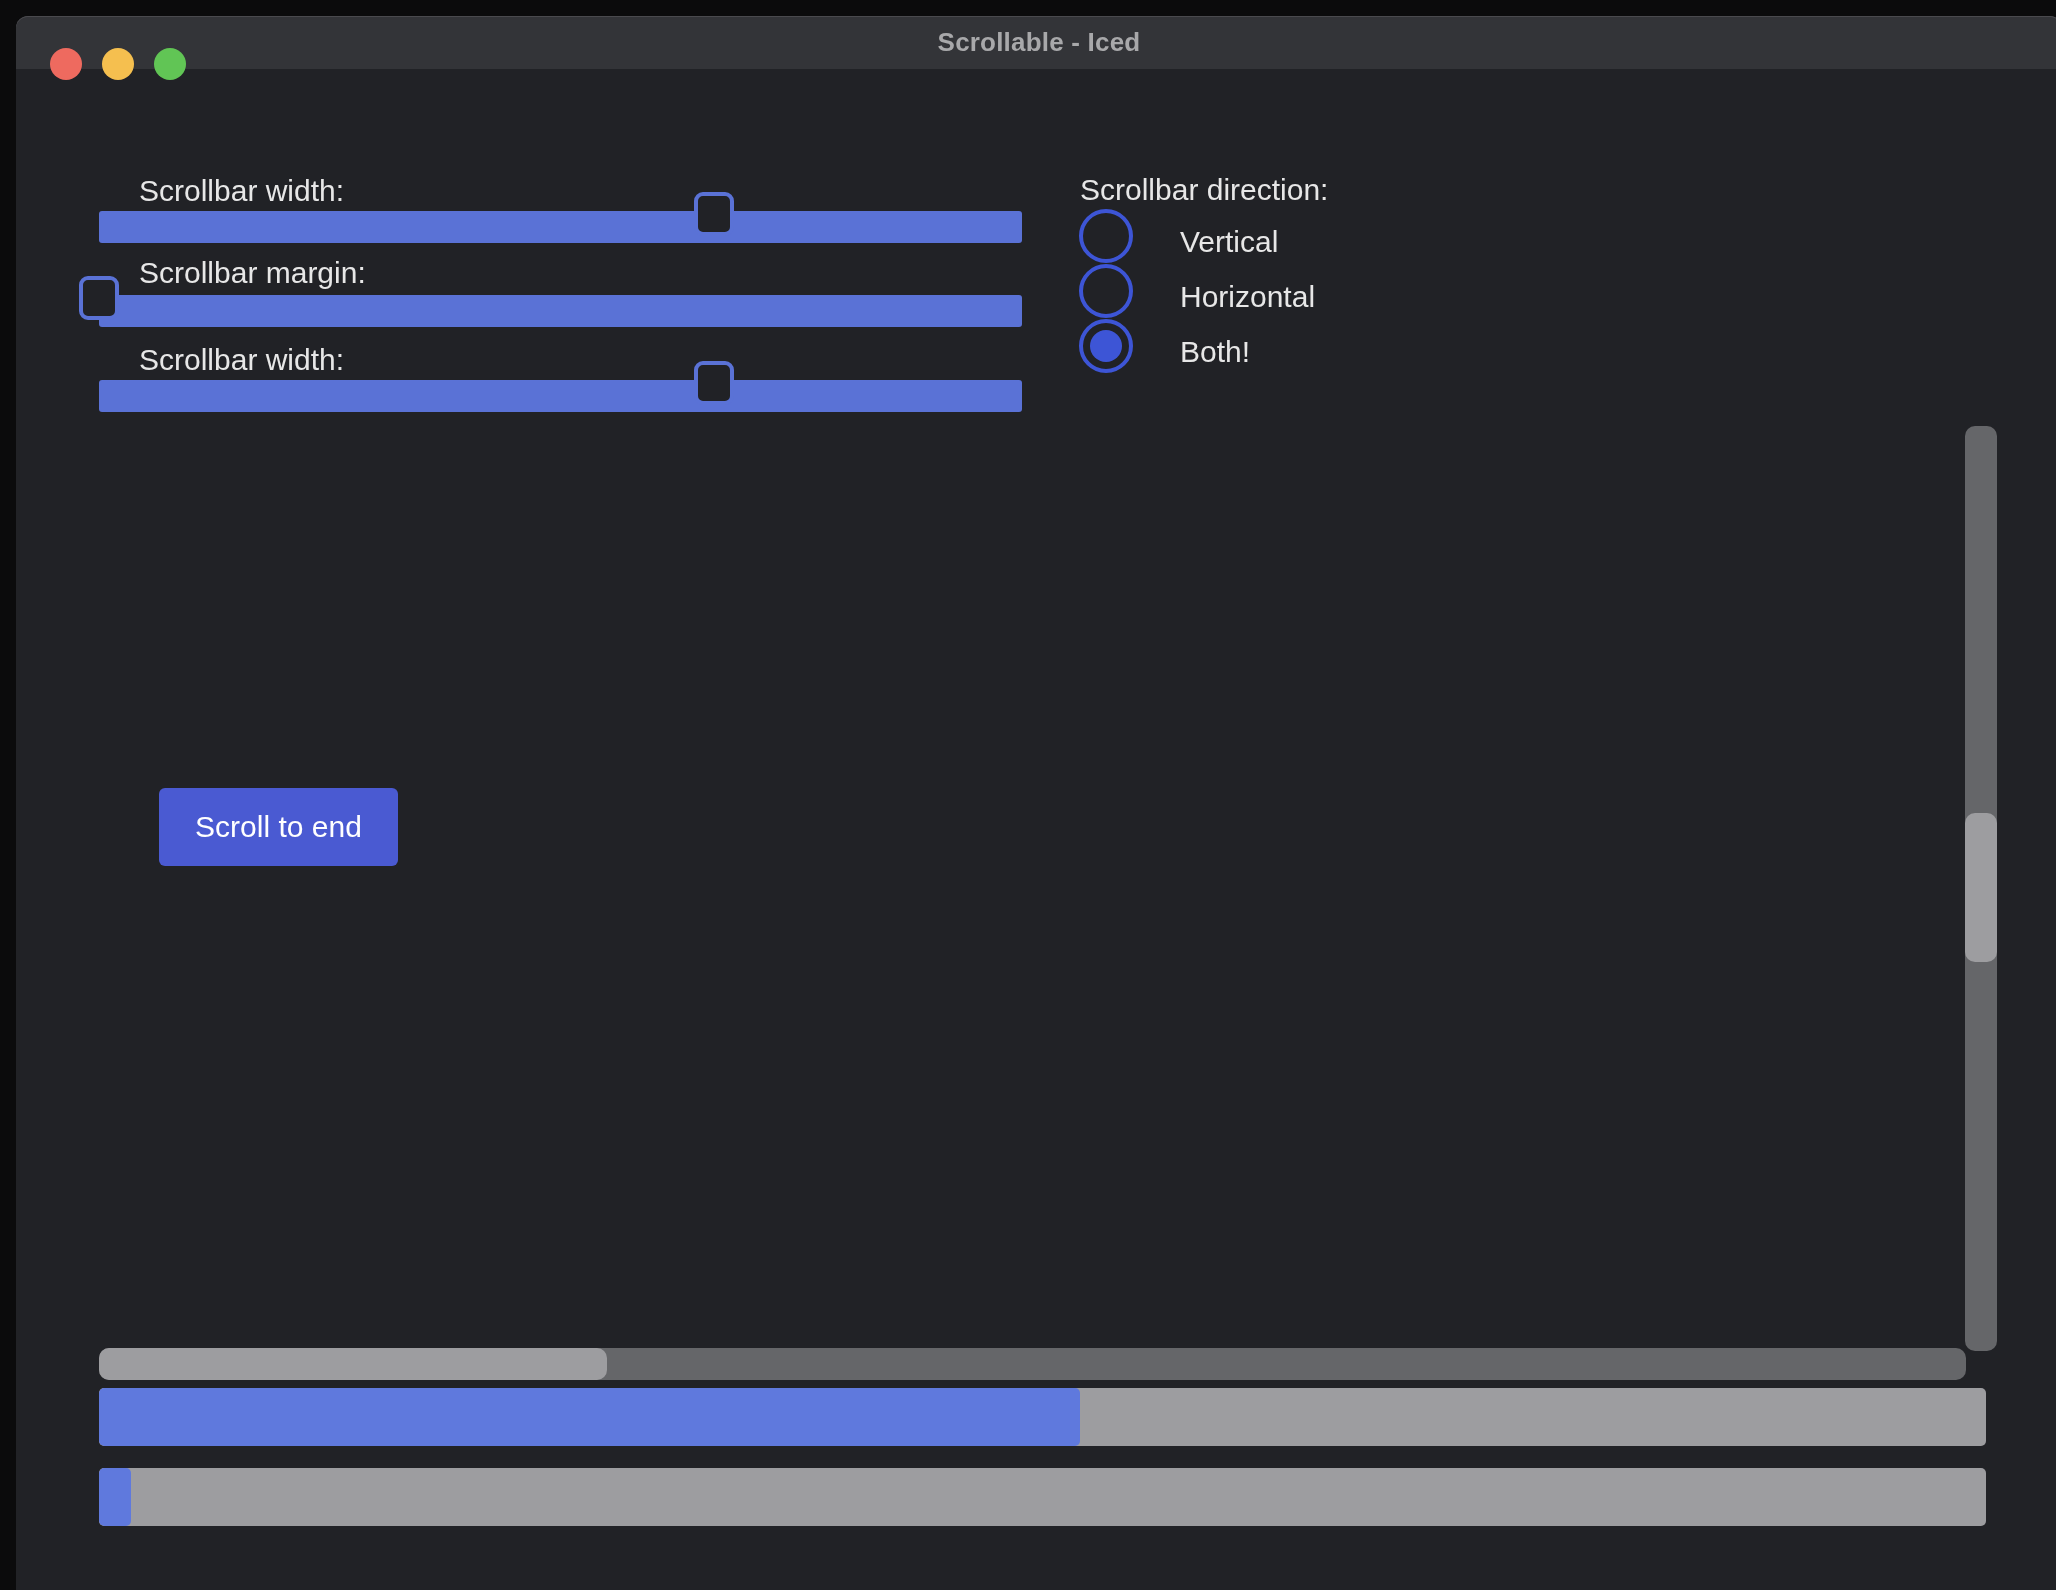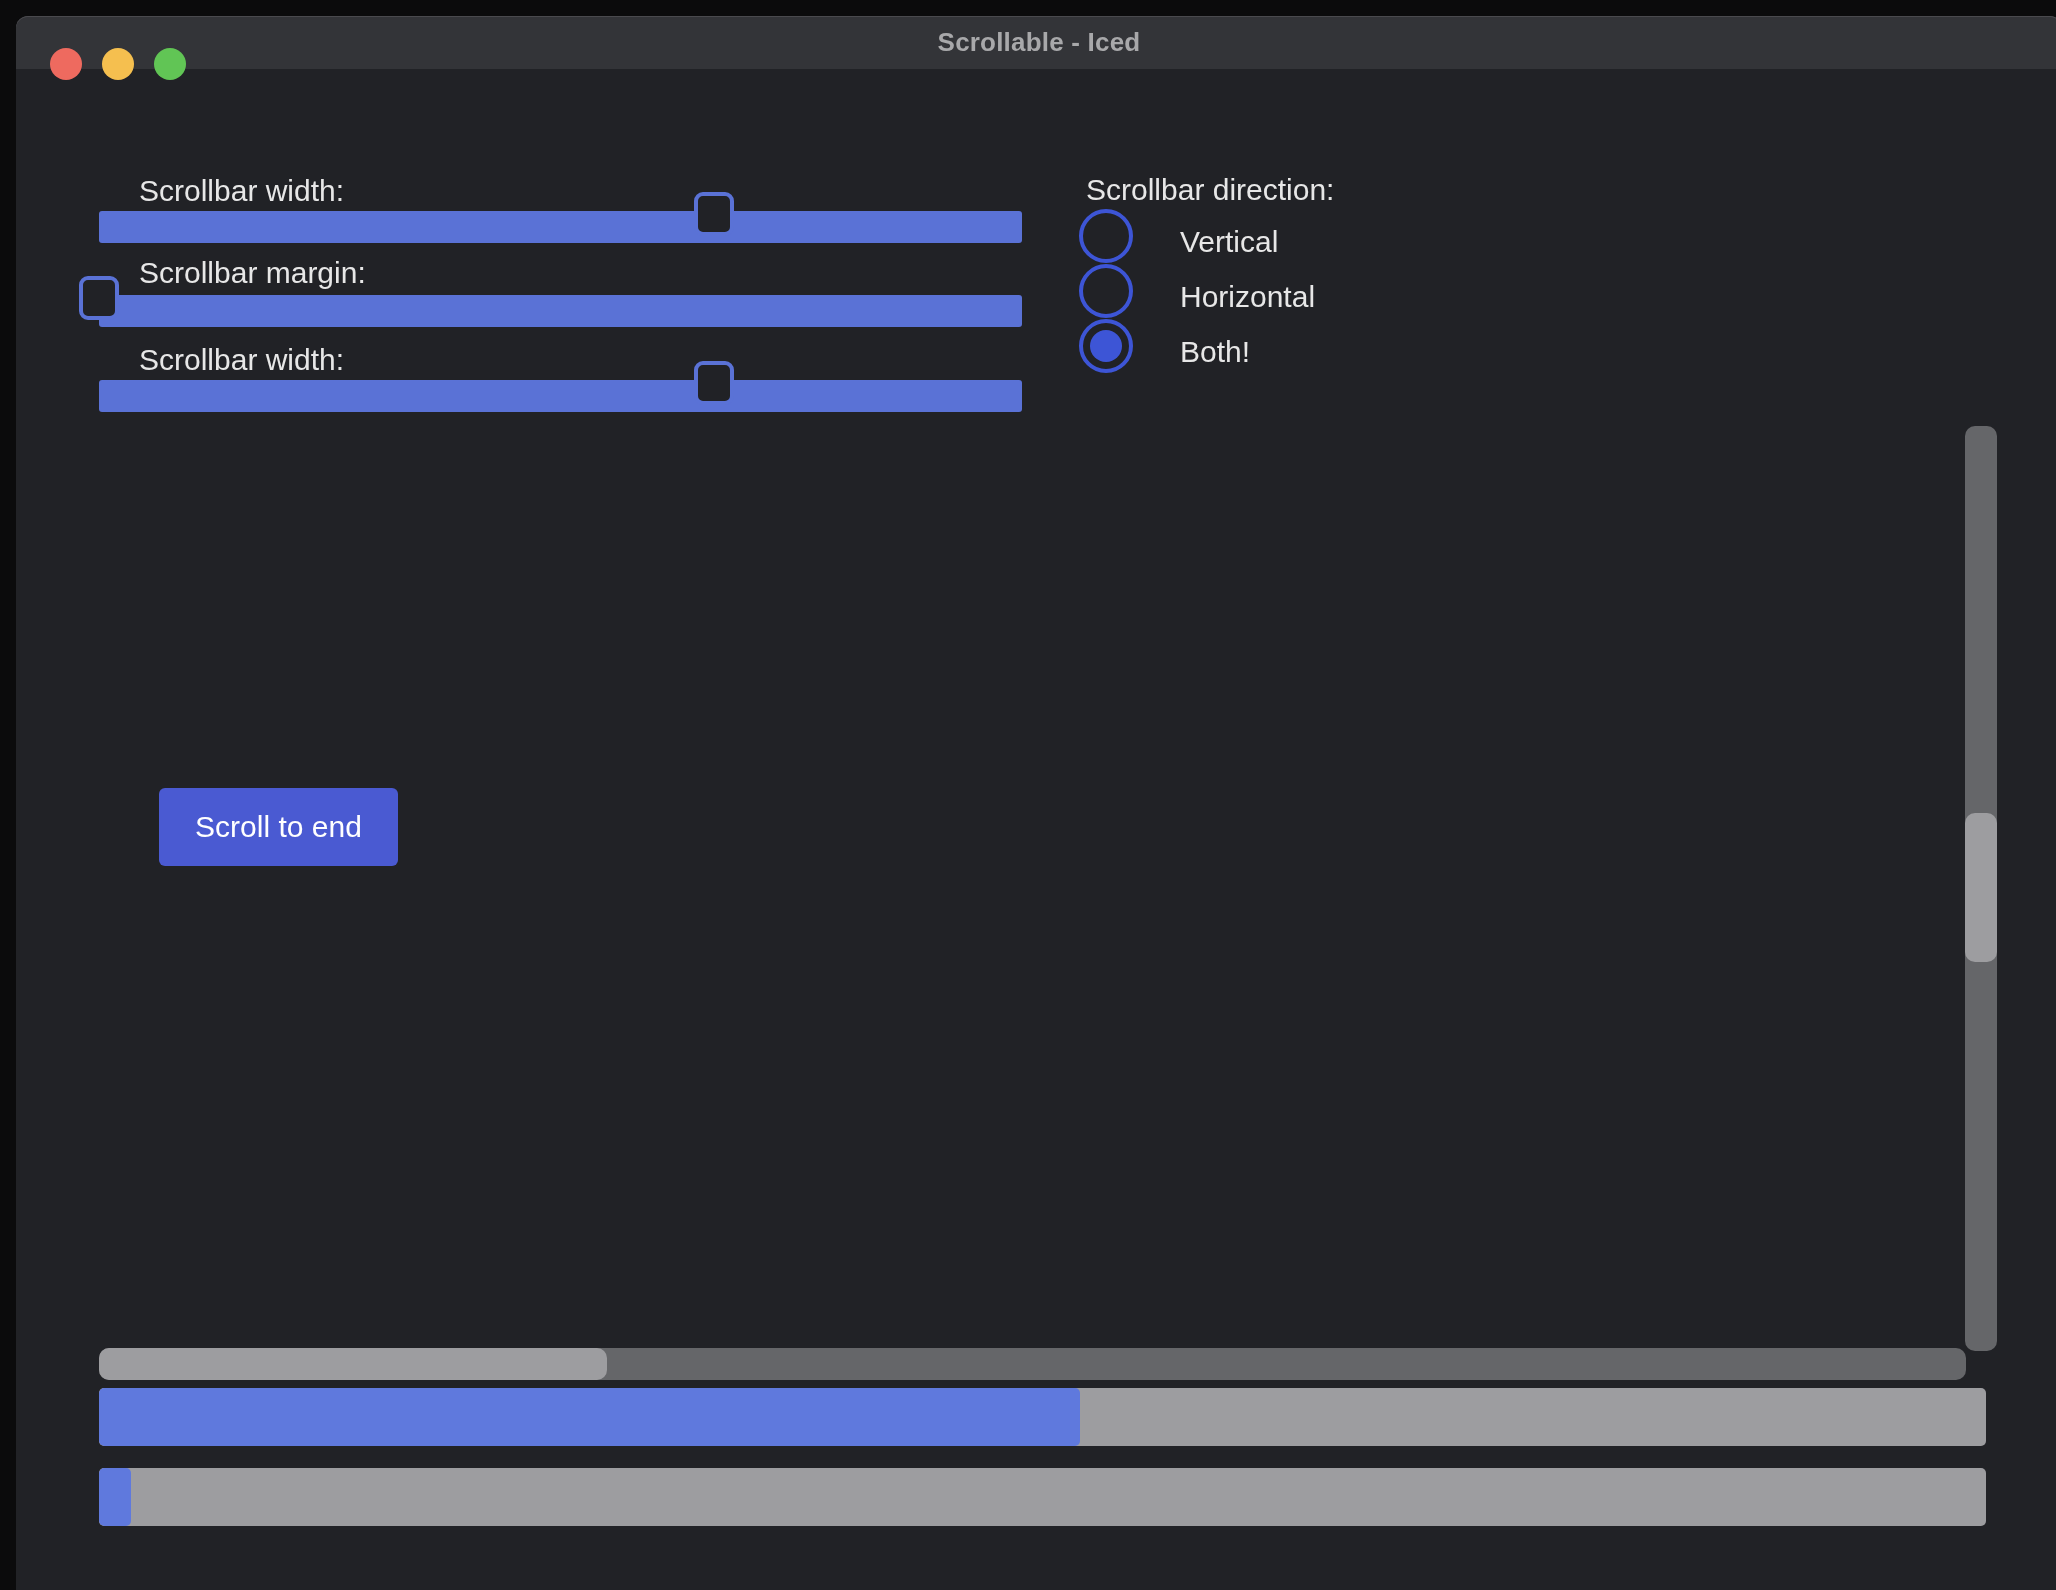--- a/index.html
+++ b/index.html
@@ -41,21 +41,21 @@
     position: absolute; left: 0; right: 0; top: 19px; height: 6px;
     background: #5a72d6; border-radius: 3px;
   }
   .slider .handle {
     position: absolute; top: 0; width: 17px; height: 44px;
     border: 4px solid #5a72d6; border-radius: 9px;
     background: #212226; transform: translateX(-50%);
   }
 
   
-  .radio-title { position: absolute; left: 1048px; top: 140px; color: #e7e7e7; font-size: 30px; line-height: 36px; margin-left: 6px; }
+  .radio-title { position: absolute; left: 1048px; top: 140px; color: #e7e7e7; font-size: 30px; line-height: 36px; }
   .radio-row { position: absolute; left: 1047px; height: 54px; display: flex; align-items: flex-start; }
   .radio-circle {
     width: 54px; height: 54px; border-radius: 50%;
     border: 4px solid #3d55d6; background: transparent;
     display: flex; align-items: center; justify-content: center; flex: 0 0 auto;
   }
   .radio-dot { width: 27px; height: 27px; border-radius: 50%; background: #3d55d6; display: none; }
   .radio-row.selected .radio-dot { display: block; }
   .radio-label { color: #e7e7e7; font-size: 30px; margin-left: 31px; white-space: nowrap; }
 

